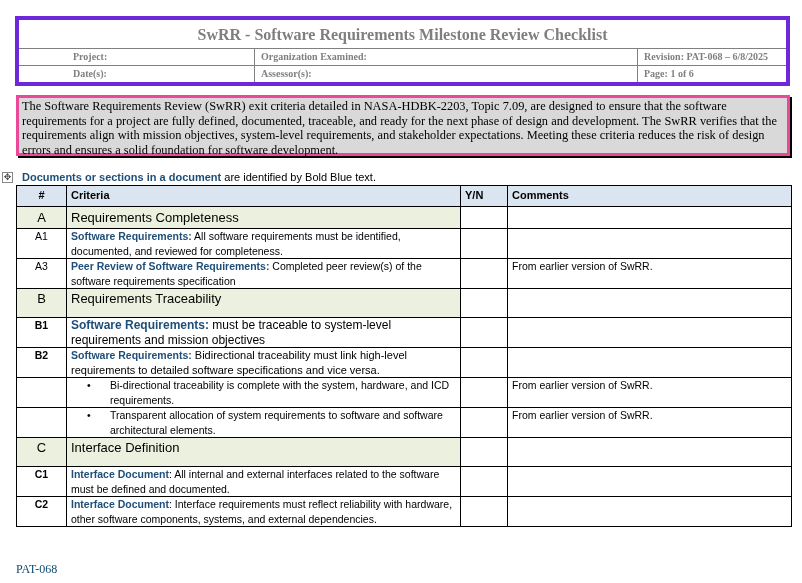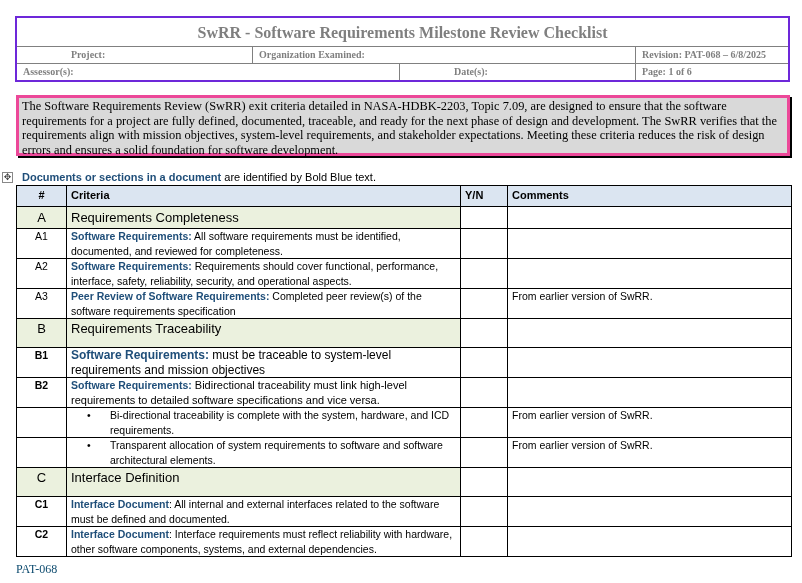--- a/index.html
+++ b/index.html
@@ -1,19 +1,19 @@
 <!DOCTYPE html>
 <html><head>
 <meta charset="utf-8">
 <style>
   html, body { margin:0; padding:0; background:#ffffff; }
   body { width:802px; height:583px; position:relative; overflow:hidden; font-family:"Liberation Sans", sans-serif; }
 
   
-  .hdr { position:absolute; left:15px; top:16px; width:775px; border:2px solid #6d28d9; box-sizing:border-box; font-family:"Liberation Serif", serif; color:#7f7f7f; }
+  .hdr { position:absolute; left:15px; top:16px; width:775px; border:4px solid #6d28d9; box-sizing:border-box; font-family:"Liberation Serif", serif; color:#7f7f7f; }
   .hdr-title { height:28px; border-bottom:1px solid #808080; text-align:center; font-weight:bold; font-size:16px; line-height:30px; color:#7f7f7f; }
   .hdr-row { display:flex; height:16px; font-size:10px; font-weight:bold; line-height:16px; }
   .hdr-row + .hdr-row { border-top:1px solid #808080; }
   .hdr-cell { padding-left:6px; box-sizing:border-box; }
   .hdr-c1 { width:188px; border-right:1px solid #808080;margin-left:48px; }
   .hdr-c2 { width:383px; border-right:1px solid #808080; }
   .hdr-c3 { flex:1; }
 
   
   .intro { position:absolute; left:16px; top:95px; width:774px; height:61px; background:#d9d9d9; border:3px solid #ec4899; box-sizing:border-box; box-shadow:2px 2px 0 #000; font-family:"Liberation Serif", serif; font-size:12.4px; line-height:14.5px; color:#000; padding:1px 3px; }
@@ -49,22 +49,22 @@
 <body>
 
 <div class="hdr">
   <div class="hdr-title">SwRR - Software Requirements Milestone Review Checklist</div>
   <div class="hdr-row">
     <div class="hdr-cell hdr-c1">Project:</div>
     <div class="hdr-cell hdr-c2">Organization Examined:</div>
     <div class="hdr-cell hdr-c3">Revision: PAT-068 – 6/8/2025</div>
   </div>
   <div class="hdr-row">
+    <div class="hdr-cell hdr-c1">Date(s):</div>
     <div class="hdr-cell hdr-c2">Assessor(s):</div>
-    <div class="hdr-cell hdr-c1">Date(s):</div>
     <div class="hdr-cell hdr-c3">Page:  1 of 6</div>
   </div>
 </div>
 
 <div class="intro">The Software Requirements Review (SwRR) exit criteria detailed in NASA-HDBK-2203, Topic 7.09, are designed to ensure that the software requirements for a project are fully defined, documented, traceable, and ready for the next phase of design and development. The SwRR verifies that the requirements align with mission objectives, system-level requirements, and stakeholder expectations. Meeting these criteria reduces the risk of design errors and ensures a solid foundation for software development.</div>
 
 <div class="legend">
   <span class="move-handle">✥</span>
   <span class="blue-bold">Documents or sections in a document</span>
     <span style="white-space:pre"> are identified by Bold Blue text.</span>
@@ -87,26 +87,20 @@
 
   <tr class="section">
     <td class="num">A</td>
     <td class="crit">Requirements Completeness</td>
     <td></td>
     <td></td>
   </tr>
   <tr class="item">
     <td class="num">A1</td>
     <td><span class="lbl">Software Requirements:</span><span> All software requirements must be identified, documented, and reviewed for completeness.</span></td>
-    <td></td>
-    <td></td>
-  </tr>
-  <tr class="item">
-    <td class="num">A2</td>
-    <td><span class="lbl">Software Requirements:</span><span> Requirements should cover functional, performance, interface, safety, reliability, security, and operational aspects.</span></td>
     <td></td>
     <td></td>
   </tr>
   <tr class="item">
     <td class="num">A3</td>
     <td><span class="lbl">Peer Review of Software Requirements:</span><span> Completed peer review(s) of the software requirements specification</span></td>
     <td></td>
     <td>From earlier version of SwRR.</td>
   </tr>
 

